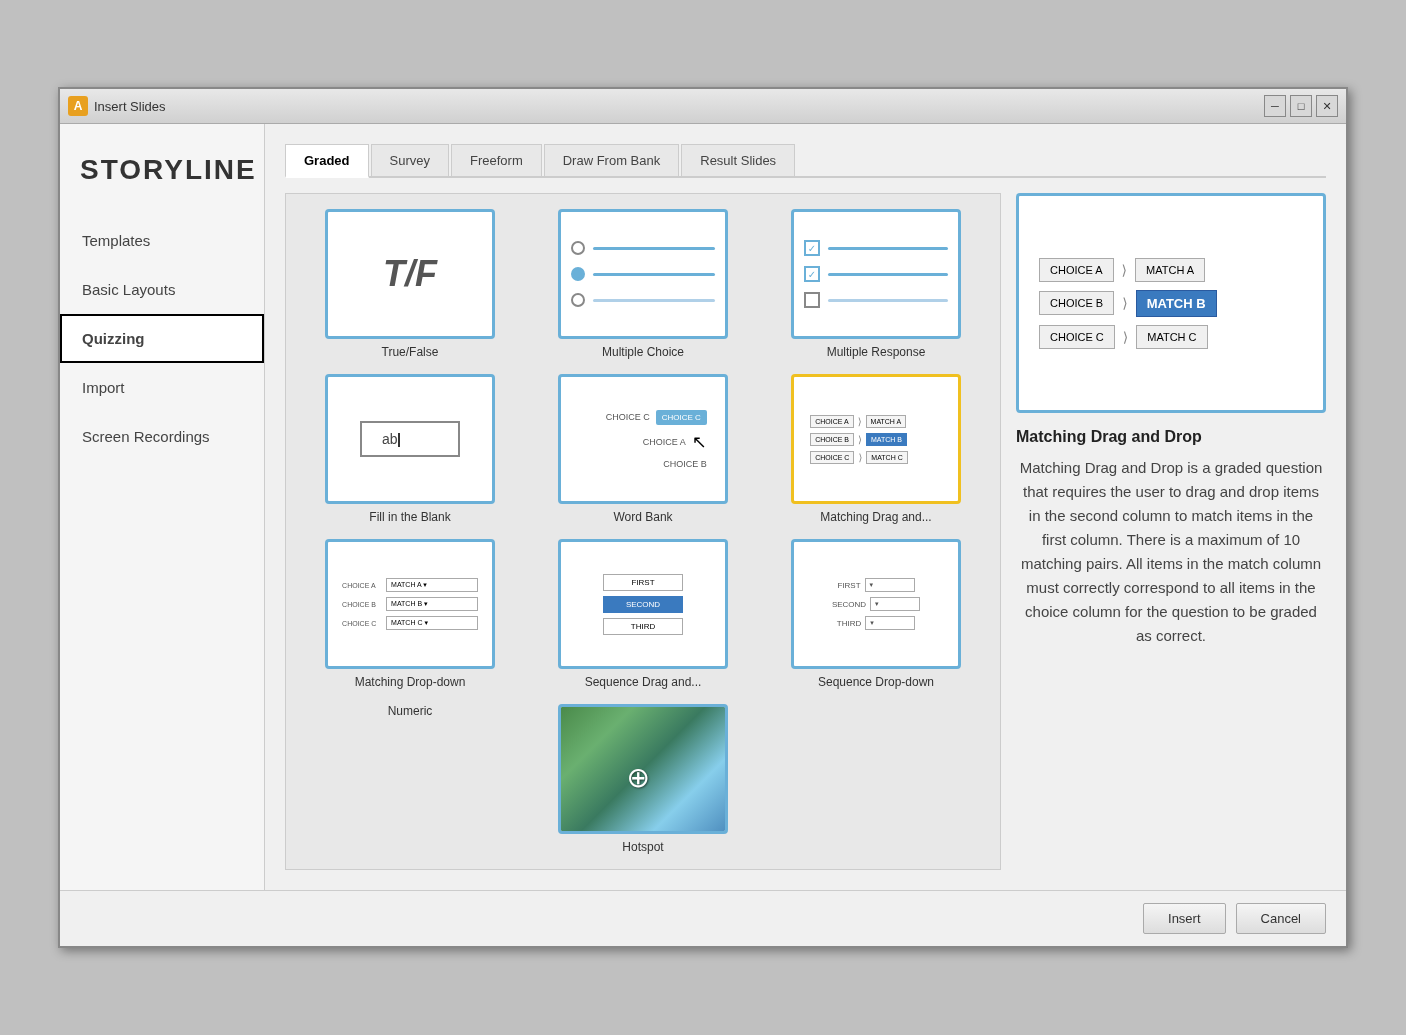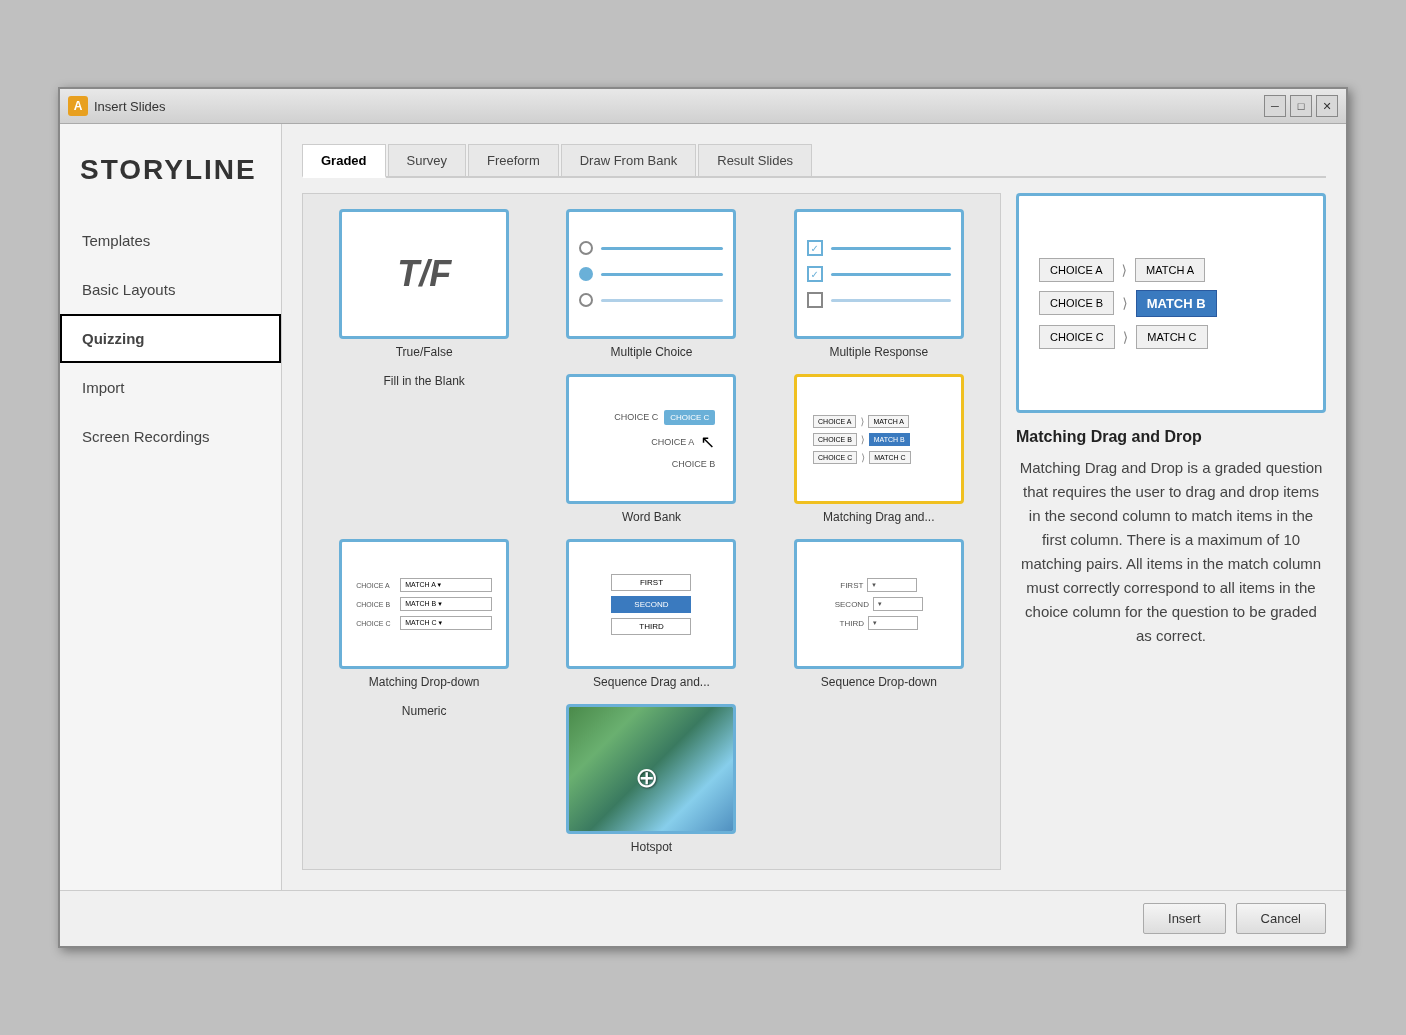--- a/index.html
+++ b/index.html
@@ -62,21 +62,21 @@
       justify-content: center;
       font-size: 11px;
       cursor: pointer;
       color: #333;
     }
     .main-content {
       display: flex;
       flex: 1;
     }
     .sidebar {
-      width: 222px;
+      width: 205px;
       background: #f5f5f5;
       border-right: 1px solid #ccc;
       padding: 20px 0;
       display: flex;
       flex-direction: column;
     }
     .brand-name {
       font-size: 28px;
       font-weight: bold;
       color: #333;
@@ -638,20 +638,25 @@
                 <div class="mr-row">
                   <div class="mr-check"></div>
                   <div class="mc-line light"></div>
                 </div>
               </div>
             </div>
             <span class="slide-label">Multiple Response</span>
           </div>
 
           <div class="slide-item">
+            <div class="slide-thumb">
+              <div class="fib-thumb">
+                <div class="fib-box">ab<span class="fib-cursor"></span></div>
+              </div>
+            </div>
             <span class="slide-label">Fill in the Blank</span>
           </div>
 
           <div class="slide-item">
             <div class="slide-thumb">
               <div class="wb-thumb">
                 <div class="wb-row">
                   <span class="wb-choice">CHOICE C</span>
                   <div class="wb-dropdown">CHOICE C</div>
                 </div>

